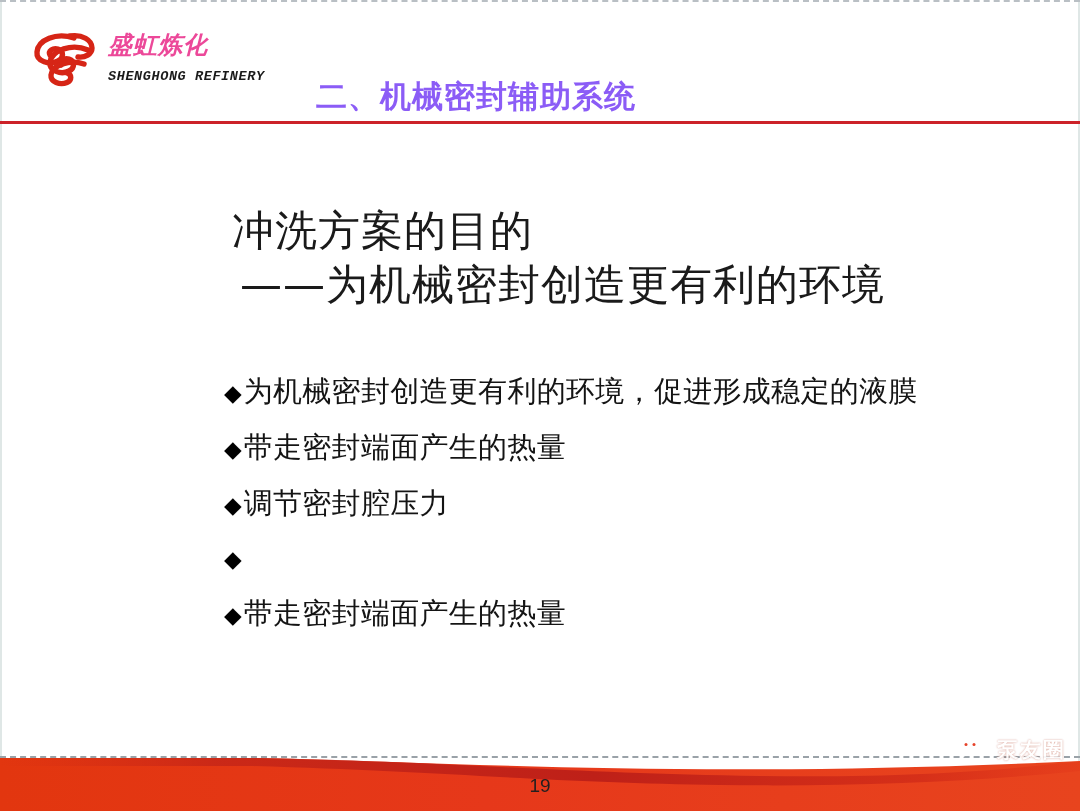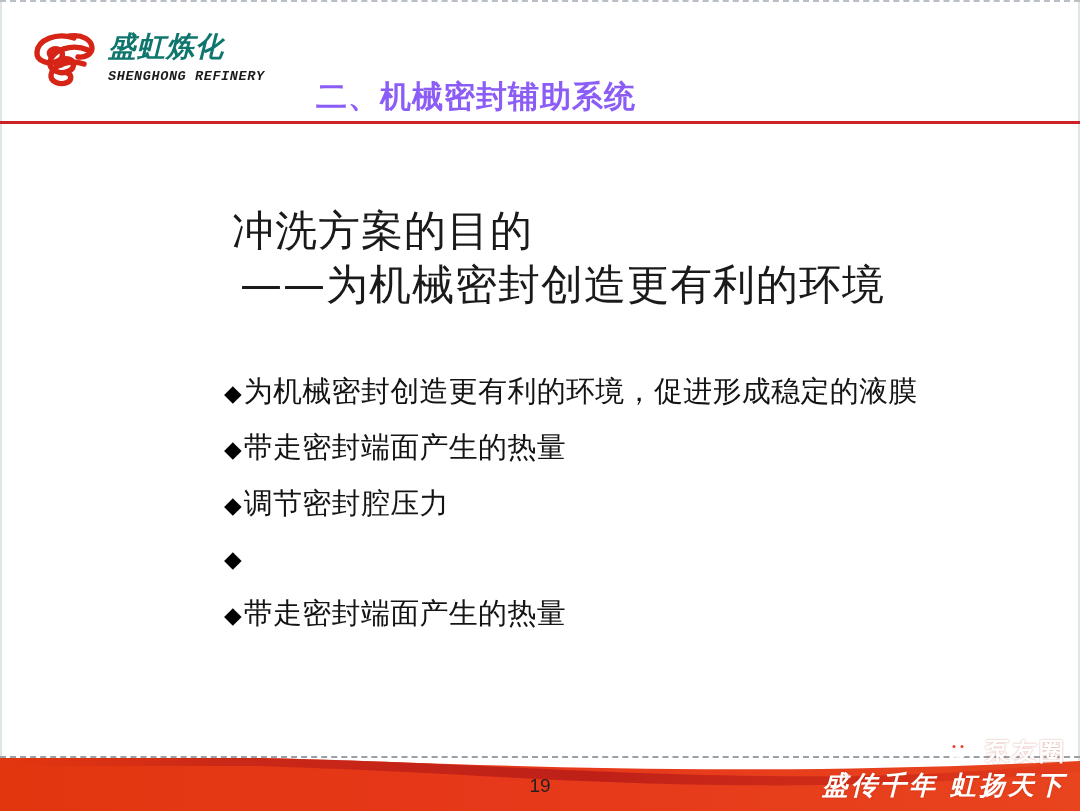--- a/index.html
+++ b/index.html
@@ -61,26 +61,26 @@
     left: 0; top: 2px;
     width: 72px; height: 62px;
   }
   .logo-text {
     position: absolute;
     left: 80px;
     top: 0px;
     width: 184px;
   }
   .logo-cn {
-    font-family: Liberation Sans, sans-serif;
-    font-size: 28px;
+    font-family: Liberation Mono, monospace;
+    font-size: 24px;
     font-weight: bold;
     font-style: italic;
     line-height: 42px;
-    color: #0f766e;
+    color: #ec4899;
     letter-spacing: 1px;
     white-space: nowrap;
   }
   .logo-en {
     font-family: Liberation Mono, monospace;
     font-size: 13.5px;
     font-weight: bold;
     font-style: italic;
     line-height: 16px;
     color: #1b1b1b;
@@ -213,21 +213,21 @@
     align-items: center;
     opacity: 0.92;
   }
   .wm-chat-icon {
     width: 34px;
     height: 30px;
     margin-right: 6px;
     flex: 0 0 auto;
   }
   .wm-name {
-    font-size: 25px;
+    font-size: 21px;
     font-weight: bold;
     color: #ffffff;
     letter-spacing: 2px;
     text-shadow: 0 0 2px rgba(170,40,10,0.5);
     white-space: nowrap;
   }
   .wm-slogan {
     position: absolute;
     right: 6px;
     bottom: 2px;
@@ -333,18 +333,17 @@
 
     <div class="watermark">
       <div class="wm-top">
         <svg class="wm-chat-icon" viewBox="0 0 34 30">
           <path d="M13 2 C6 2 1 6.4 1 11.6 C1 14.6 2.8 17.2 5.6 18.9 L4.3 23 L9.1 20.6 C10.3 20.9 11.6 21.1 13 21.1 C20 21.1 25 16.7 25 11.6 C25 6.4 20 2 13 2 Z" fill="#ffffff"></path>
           <circle cx="9" cy="9.6" r="1.5" fill="#E43318"></circle>
           <circle cx="17" cy="9.6" r="1.5" fill="#E43318"></circle>
         </svg>
         <span class="wm-name">泵友圈</span>
       </div>
-      <div class="wm-slogan">盛传千年 虹扬天下</div>
     </div>
 
   </div>
 
 </div>
 
 </body></html>

